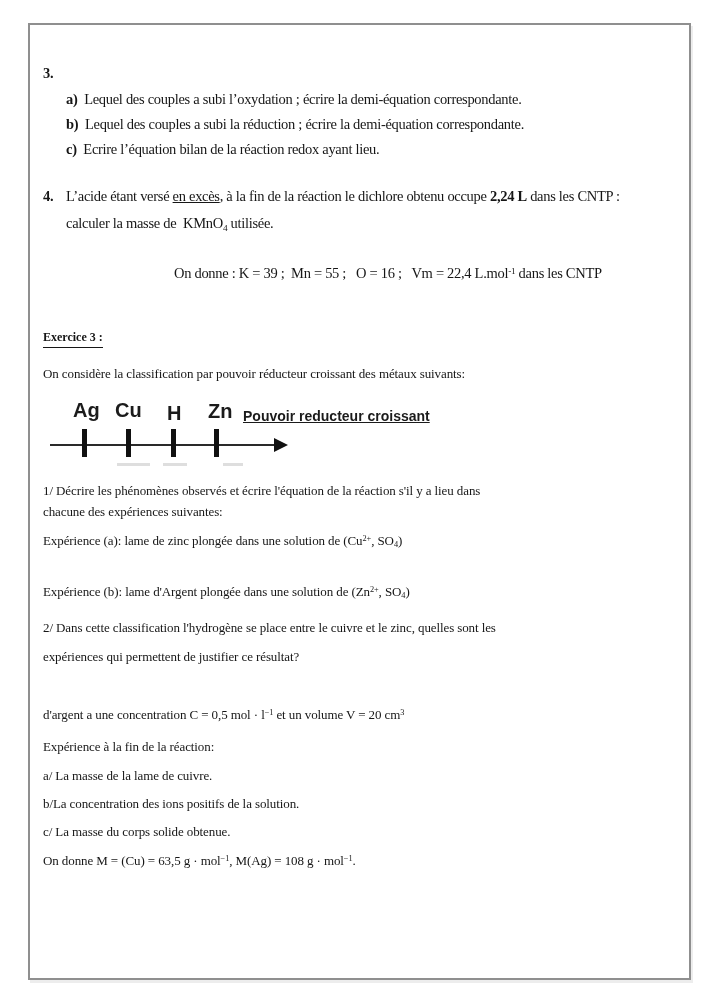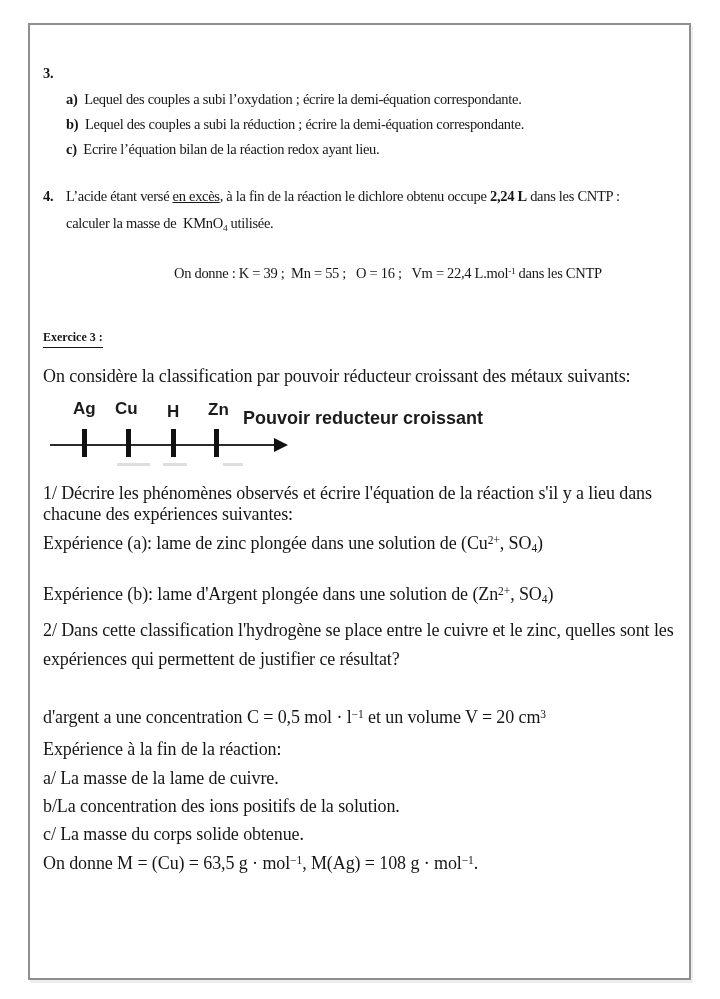--- a/index.html
+++ b/index.html
@@ -21,39 +21,39 @@
     background: #ffffff;
     box-shadow: 2px 3px 0 rgba(0,0,0,0.07);
   }
   .line {
     position: absolute;
     white-space: pre;
     font-family: "Liberation Serif", "DejaVu Serif", serif;
     color: #161616;
   }
   .t14 { font-size: 14.5px; letter-spacing: -0.3px; }
-  .t15 { font-size: 18px; letter-spacing: -0.1px; }
+  .t15 { font-size: 13px; letter-spacing: -0.1px; }
   .bold { font-weight: bold; }
   .ital { font-style: italic; }
   .und  { text-decoration: underline; }
   .heading {
     font-size: 12px;
     font-weight: bold;
     border-bottom: 1.6px solid #161616;
     padding-bottom: 2px;
   }
   .sup { font-size: 0.64em; position: relative; top: -0.45em; }
   .sub { font-size: 0.64em; position: relative; top: 0.28em; }
 
   
   .diag-label {
     position: absolute;
     font-family: "Liberation Sans", "DejaVu Sans", sans-serif;
     font-weight: bold;
-    font-size: 17px;
+    font-size: 20px;
     color: #1b1b1b;
     white-space: pre;
   }
   .diag-axis {
     position: absolute;
     left: 20px;
     top: 419px;
     width: 225px;
     height: 2px;
     background: #2a2a2a;
@@ -104,21 +104,21 @@
 
   <div class="line heading" style="left:13px; top:305px;">Exercice 3 :</div>
 
   <div class="line t15" style="left:13px; top:341px;">On considère la classification par pouvoir réducteur croissant des métaux suivants:</div>
 
   <div>
     <span class="diag-label" style="left:43px;  top:374px;">Ag</span>
     <span class="diag-label" style="left:85px;  top:374px;">Cu</span>
     <span class="diag-label" style="left:137px; top:377px;">H</span>
     <span class="diag-label" style="left:178px; top:375px;">Zn</span>
-    <span class="diag-label" style="left:213px; top:383px; font-size:18px;">Pouvoir reducteur croissant</span>
+    <span class="diag-label" style="left:213px; top:383px; font-size:14px;text-decoration:underline;">Pouvoir reducteur croissant</span>
 
     <div class="diag-axis"></div>
     <div class="diag-tick" style="left:52px;"></div>
     <div class="diag-tick" style="left:96px;"></div>
     <div class="diag-tick" style="left:141px;"></div>
     <div class="diag-tick" style="left:184px;"></div>
     <div class="diag-arrowhead"></div>
     <div class="diag-smudge" style="left:87px;  width:33px;"></div>
     <div class="diag-smudge" style="left:133px; width:24px;"></div>
     <div class="diag-smudge" style="left:193px; width:20px;"></div>

